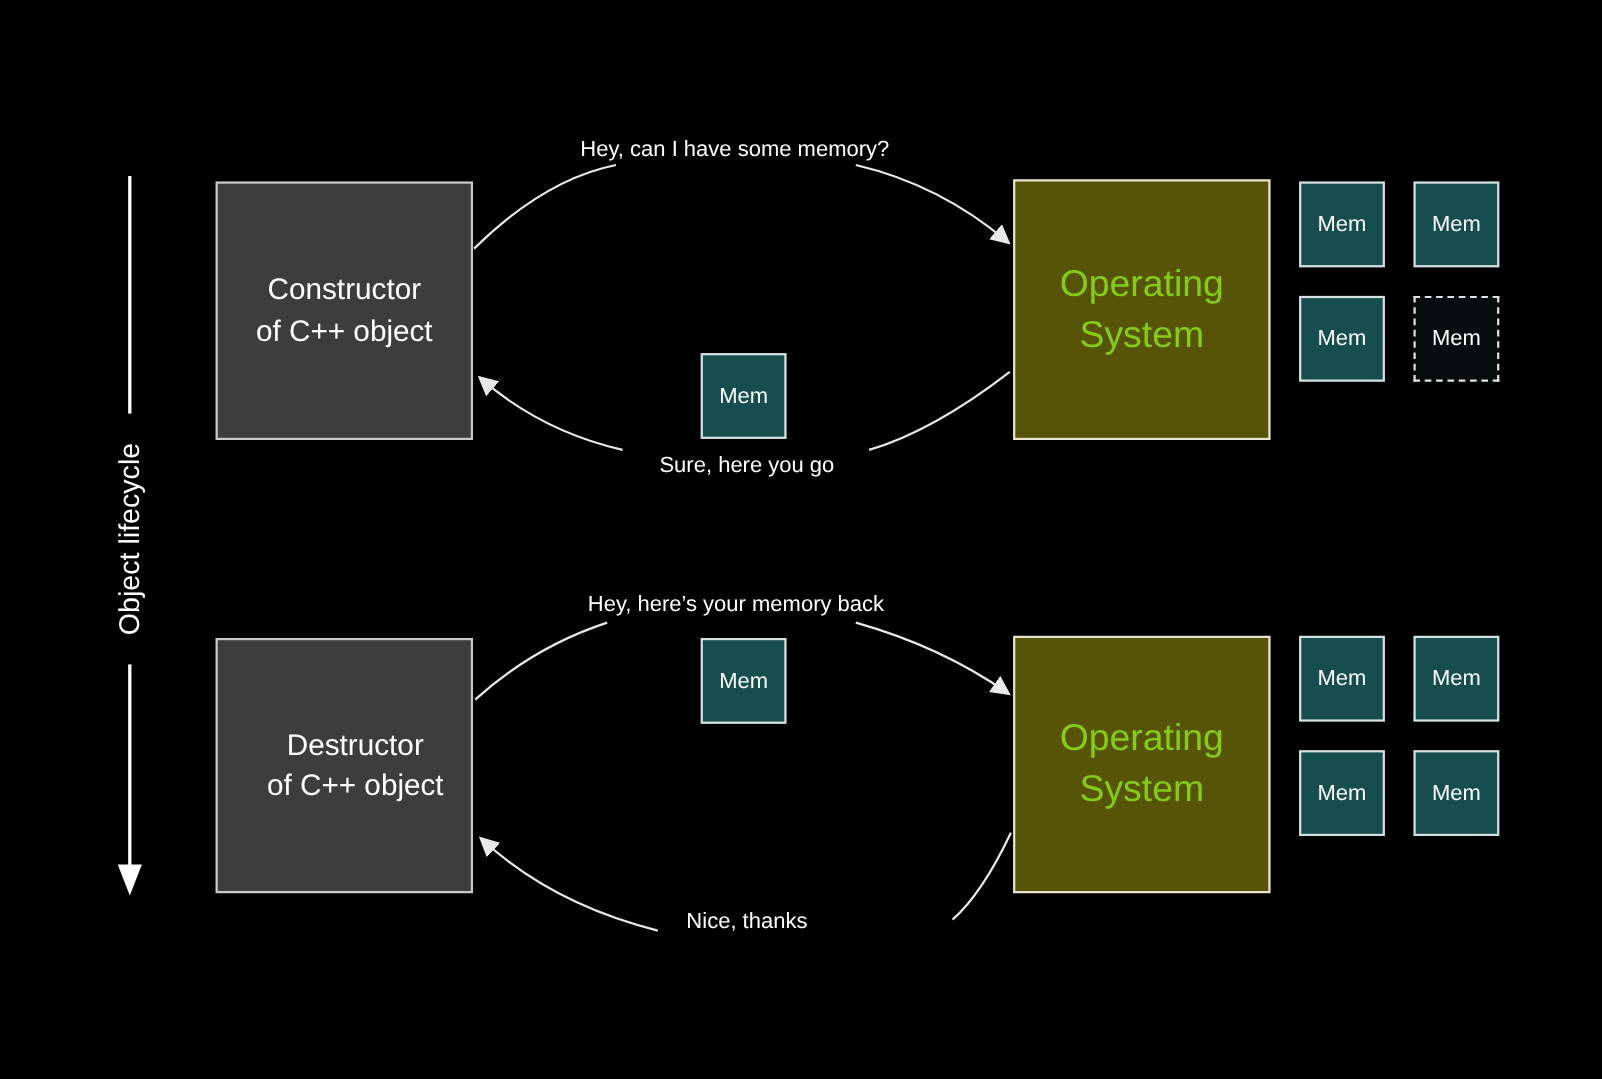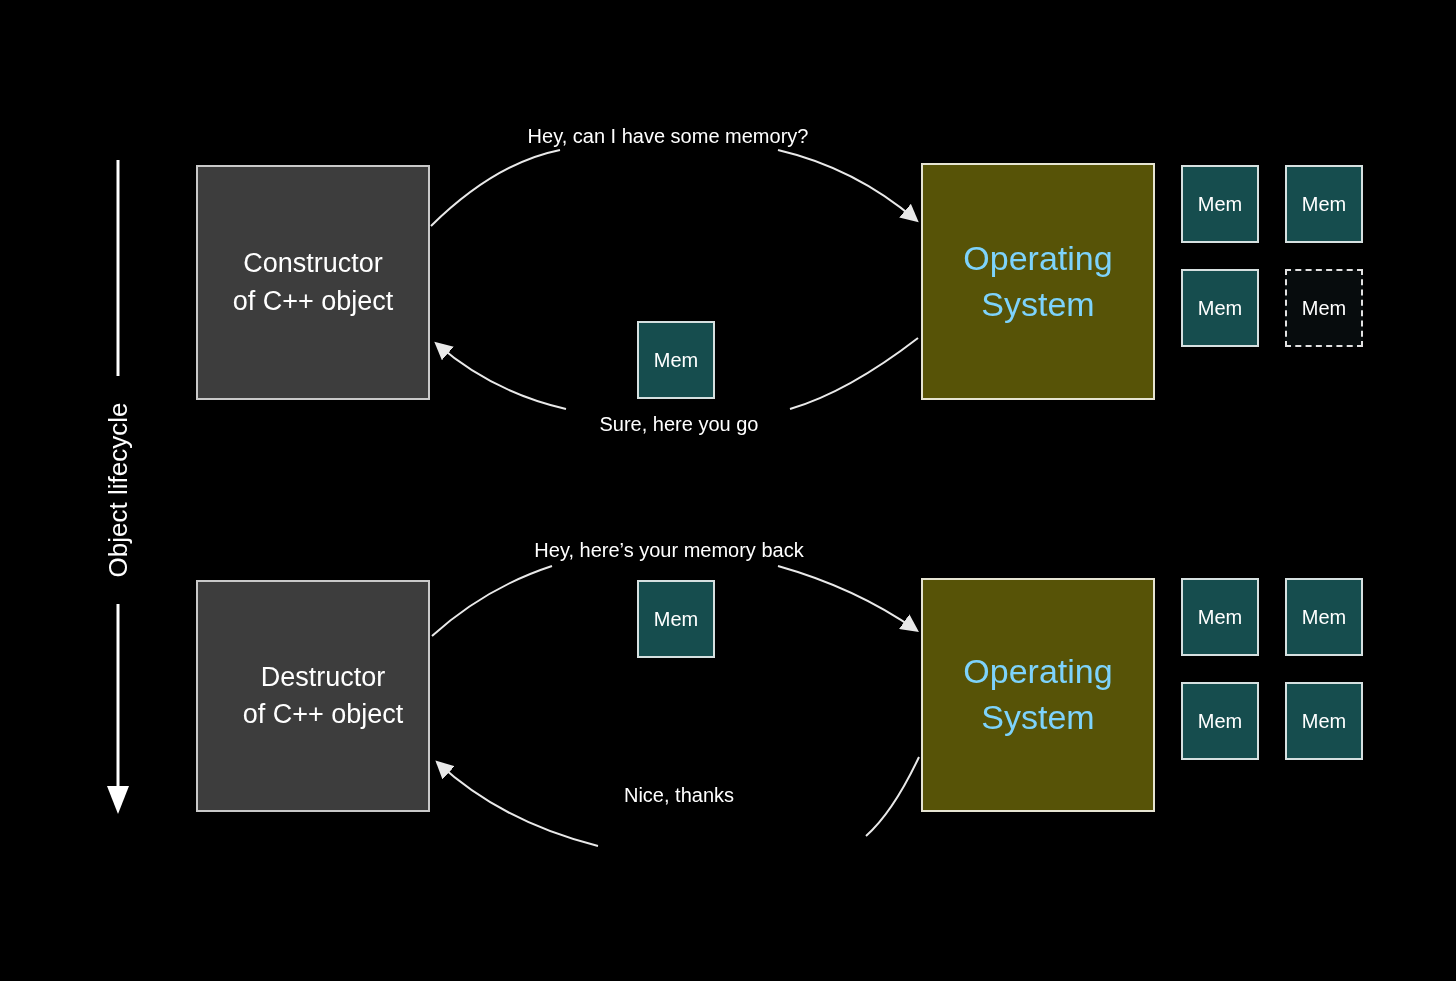--- a/index.html
+++ b/index.html
@@ -32,21 +32,21 @@
     background:var(--actor-box-fill);
     border:2px solid var(--actor-box-border);
     display:flex;flex-direction:column;align-items:center;justify-content:center;
     font-size:27px;line-height:1.38;text-align:right;
   }
   .os-box{
     background:var(--os-box-fill);
     border:2px solid var(--os-box-border);
     display:flex;flex-direction:column;align-items:center;justify-content:center;
     font-size:34px;line-height:1.35;text-align:center;
-    color:#7dd3fc;
+    color:#84cc16;
   }
   .mem{
     width:78px;height:78px;
     background:var(--mem-box-fill);
     border:2px solid var(--mem-box-border);
     display:flex;align-items:center;justify-content:center;
     font-size:20px;
   }
   .mem.lent{
     background:var(--mem-lent-fill);
@@ -140,21 +140,21 @@
     <div>of C++ object</div>
   </div>
 
   <div class="abs os-box" style="left:921px;top:578px;width:234px;height:234px;">
     <div>Operating</div>
     <div>System</div>
   </div>
 
   <div class="abs msg-label" style="left:669px;top:550px;">Hey, here’s your memory back</div>
 
-  <div class="abs msg-label" style="left:679px;top:795px;">Nice, thanks</div>
+  <div class="abs msg-label" style="left:679px;top:838px;">Nice, thanks</div>
 
   <div class="abs mem" style="left:637px;top:580px;">
     <span>Mem</span>
   </div>
 
   <div class="abs mem owned" style="left:1181px;top:578px;">
     <span>Mem</span>
   </div>
   <div class="abs mem owned" style="left:1285px;top:578px;">
     <span>Mem</span>

